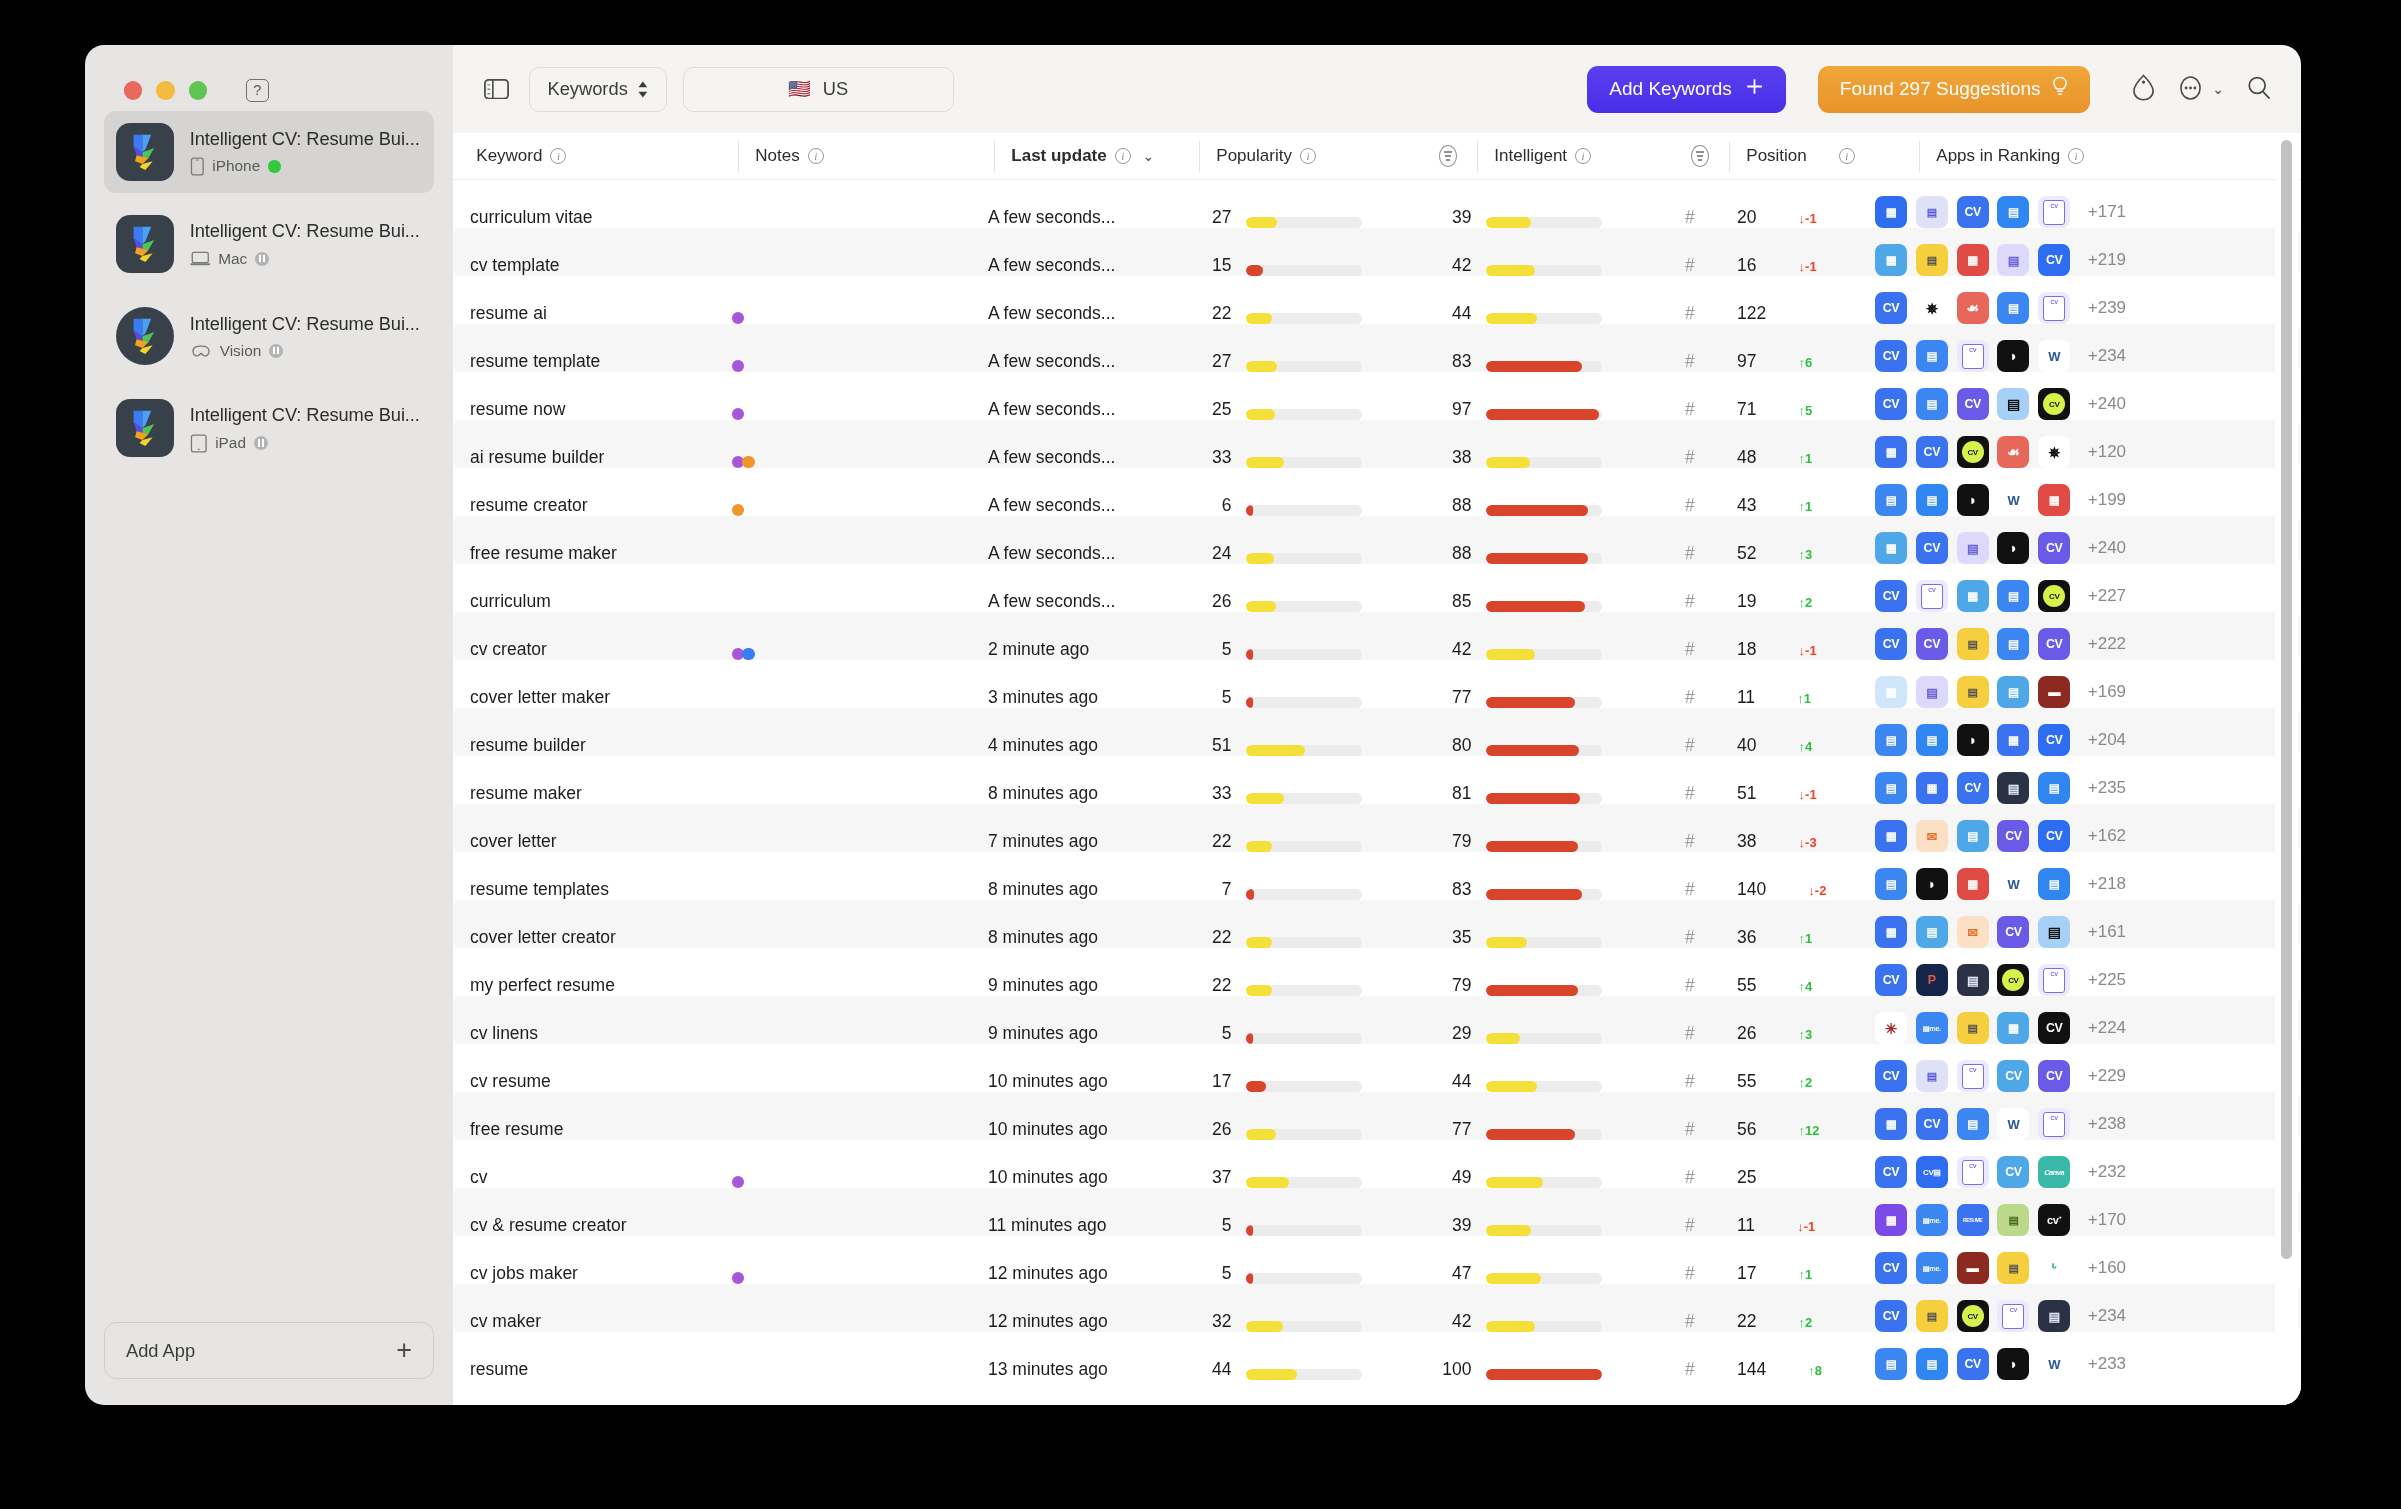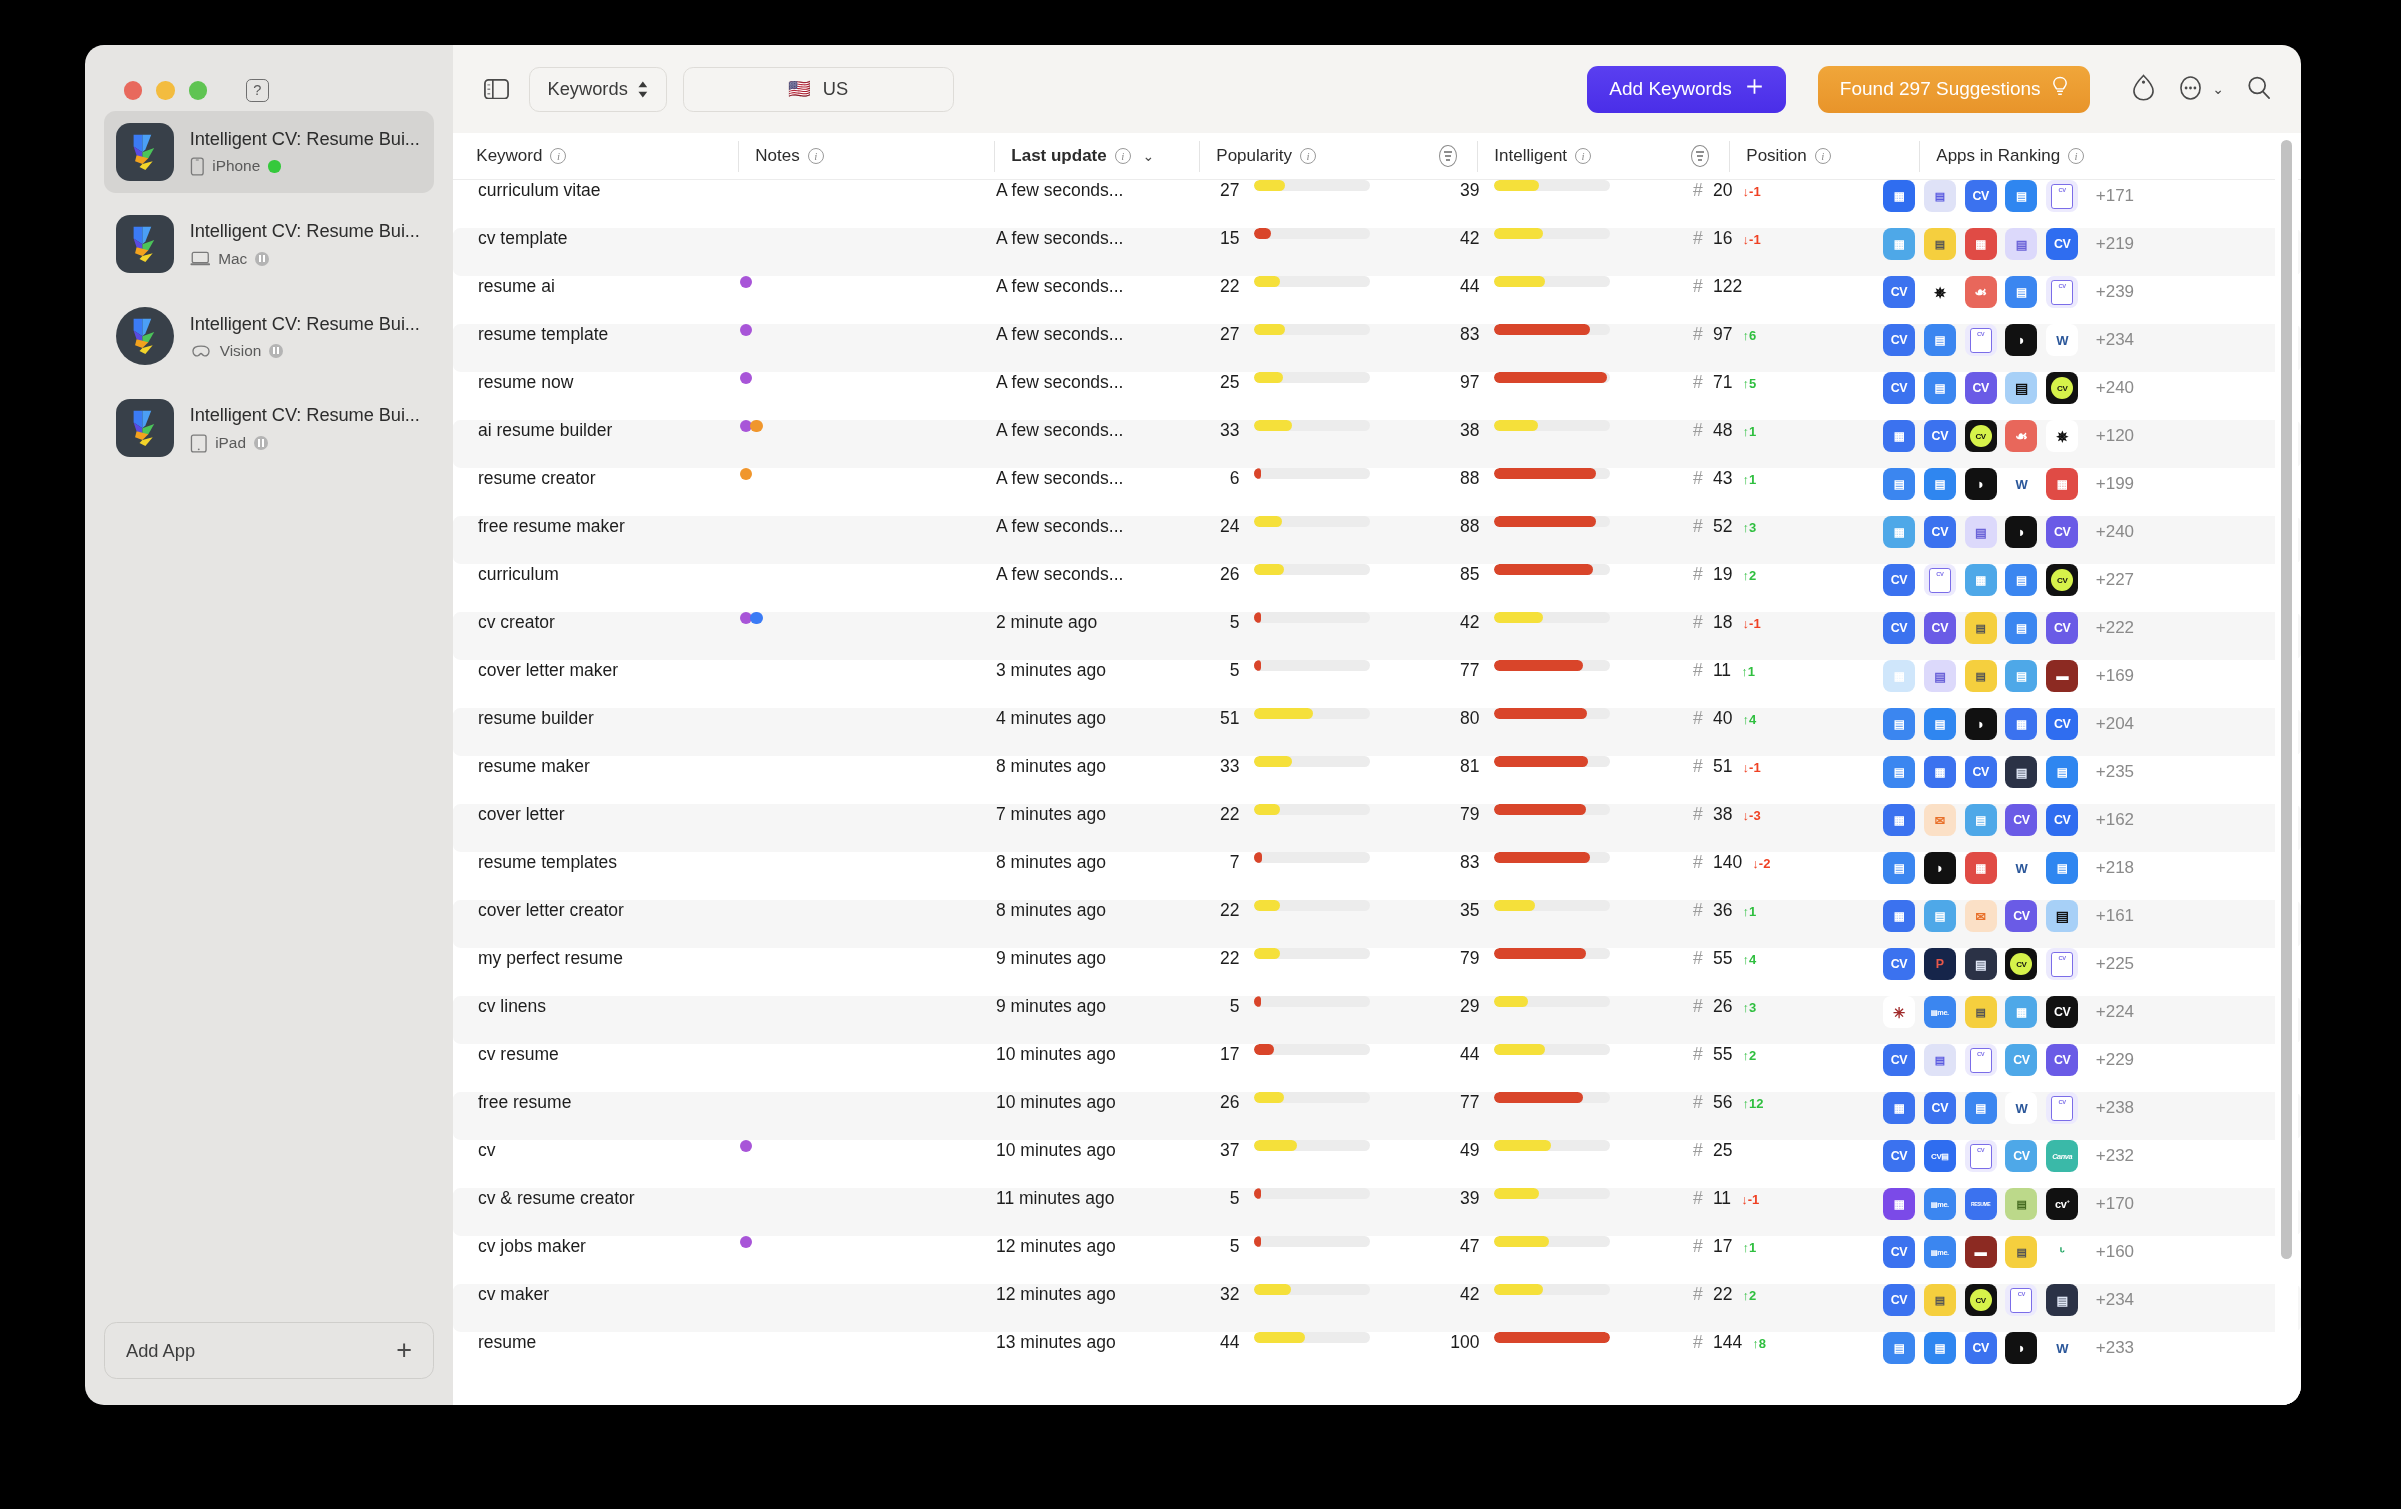--- a/index.html
+++ b/index.html
@@ -216,25 +216,25 @@
     gap: 2.6px;
   }
   .filter-ico i { display: block; height: 1.3px; background: #8e8e8e; }
   .filter-ico i:nth-child(1) { width: 8.8px; }
   .filter-ico i:nth-child(2) { width: 6.6px; }
   .filter-ico i:nth-child(3) { width: 4.4px; }
   .sort-chev { font-size: 14px; color: #4a4a4a; margin-left: 3.7px; }
 
   .tbody { flex: 1; overflow: hidden; position: relative; }
   .row {
-    display: flex; align-items: flex-start;
+    display: flex; align-items: flex-end;
     height: 48px;
     font-size: 17.5px;
     color: #1d1d1d;
-    padding-left: 9px;
+    padding-left: 1px;
   }
   .row.alt { background: #f6f6f6; border-radius: 7.3px; }
   .c-keyword { padding-left: 16px; }
   .c-notes { display: flex; align-items: center; }
   .note-dot { width: 12.4px; height: 12.4px; border-radius: 50%; margin-right: -2.2px; }
   .c-update { color: #1d1d1d; }
   .c-num { text-align: right; padding-right: 14.6px; }
   .bar {
     height: 11px; width: 116px;
     background: #ececec;
@@ -272,21 +272,21 @@
     background: #fff;
   }
   
   .w-keyword { width: 278px; }
   .w-notes   { width: 256px; }
   .w-update  { width: 205px; }
   .w-popnum  { width: 53px; }
   .w-popbar  { width: 187px; }
   .w-difnum  { width: 53px; }
   .w-difbar  { width: 199px; }
-  .w-pos     { width: 190px; }
+  .w-pos     { width: 190px; gap: 32px; }
 </style>
 </head>
 <body>
 
 <div class="window">
 
   <div class="sidebar">
     <div class="traffic">
       <div class="dot red"></div>
       <div class="dot yellow"></div>

